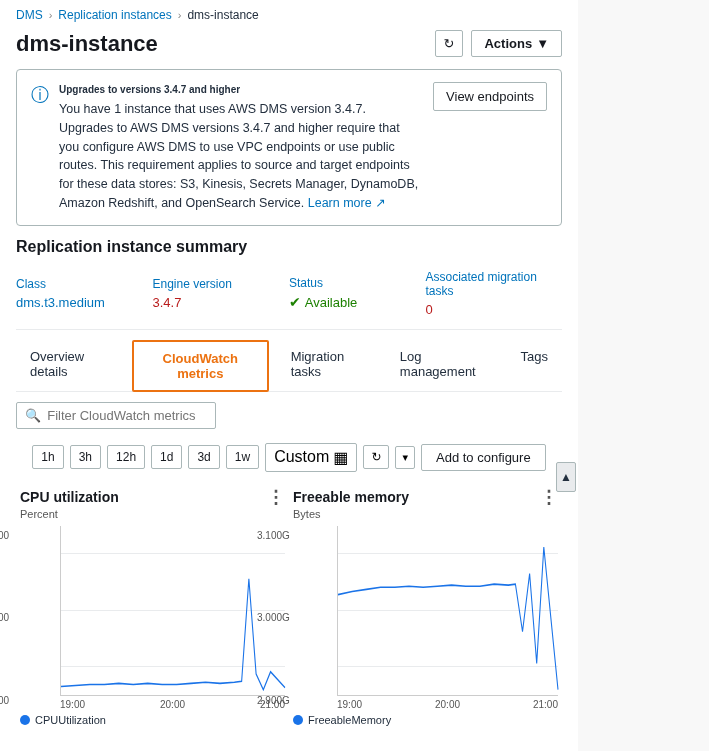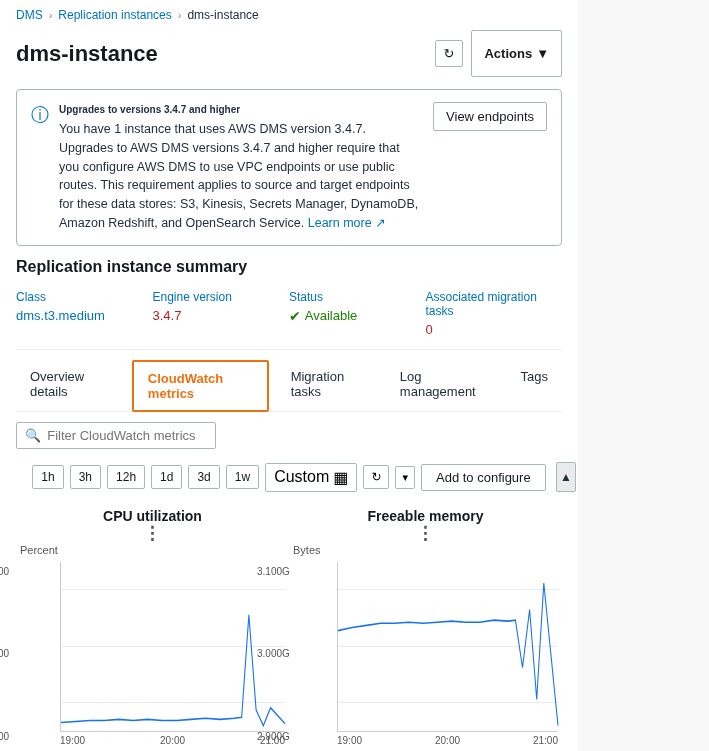--- a/index.html
+++ b/index.html
@@ -9,69 +9,69 @@
     
     .breadcrumb { display: flex; align-items: center; gap: 6px; padding: 8px 16px 4px; font-size: 12px; color: #0073bb; }
     .breadcrumb-sep { color: #888; font-size: 11px; }
     .breadcrumb-current { color: #232f3e; }
     .breadcrumb a { color: #0073bb; text-decoration: none; }
 
     
     .page-header { display: flex; align-items: center; justify-content: space-between; padding: 4px 16px 12px; }
     .page-title { font-size: 22px; font-weight: 700; color: #16191f; }
     .header-actions { display: flex; gap: 8px; align-items: center; }
-    .btn { border: 1px solid #aab7b8; background: #fff; border-radius: 2px; padding: 15px 12px; cursor: pointer; font-size: 13px; color: #16191f; display: flex; align-items: center; gap: 4px; }
+    .btn { border: 1px solid #aab7b8; background: #fff; border-radius: 2px; padding: 5px 12px; cursor: pointer; font-size: 13px; color: #16191f; display: flex; align-items: center; gap: 4px; }
     .btn-refresh { padding: 5px 8px; }
     .btn-actions { font-weight: 600; }
 
     
     .alert-banner { margin: 0 16px 12px; border: 1px solid #aab7b8; border-radius: 4px; padding: 12px 14px; display: flex; align-items: flex-start; gap: 10px; background: #fff; }
     .alert-icon { color: #0073bb; font-size: 18px; margin-top: 1px; flex-shrink: 0; }
     .alert-content { flex: 1; font-size: 12.5px; line-height: 1.5; }
     .alert-title { font-weight: 700; margin-bottom: 3px; font-size: 10px; }
     .alert-learn-more { color: #0073bb; text-decoration: none; }
     .alert-btn { flex-shrink: 0; border: 1px solid #aab7b8; background: #fff; border-radius: 2px; padding: 6px 12px; cursor: pointer; font-size: 13px; color: #16191f; white-space: nowrap; }
 
     
     .summary-section { margin: 0 16px 12px; }
     .summary-title { font-size: 16px; font-weight: 700; margin-bottom: 14px; color: #16191f; }
-    .summary-grid { display: flex; gap: 0; }
+    .summary-grid { display: flex; gap: 0; align-items: center; }
     .summary-item { flex: 1; }
     .summary-label { font-size: 12px; color: #0073bb; margin-bottom: 4px; }
     .summary-value { font-size: 13px; color: #b91c1c; }
     .summary-value.link { color: #0073bb; text-decoration: none; }
     .summary-value.available { color: #1d8102; display: flex; align-items: center; gap: 4px; }
     .check-icon { color: #1d8102; font-size: 14px; }
 
     
     .divider { border: none; border-top: 1px solid #e9ebed; margin: 10px 16px; }
 
     
     .tabs { display: flex; border-bottom: 1px solid #e9ebed; margin: 0 16px; gap: 8px; }
     .tab { padding: 9px 14px; cursor: pointer; font-size: 13px; color: #232f3e; border-bottom: 2px solid transparent; margin-bottom: -1px; }
-    .tab.active { color: #ec7211; border: 2px solid #ec7211; border-radius: 2px; font-weight: 600; background: #fff; margin-bottom: -1px; }
+    .tab.active { color: #ec7211; border: 2px solid #ec7211; border-radius: 2px; font-weight: 600; background: #fff; margin-bottom: -1px; text-align: center; }
 
     
     .filter-bar { margin: 10px 16px 8px; }
     .filter-input { display: flex; align-items: center; border: 1px solid #aab7b8; border-radius: 2px; padding: 5px 8px; gap: 6px; width: 200px; background: #fff; }
     .filter-icon { color: #888; font-size: 13px; }
     .filter-input input { border: none; outline: none; font-size: 13px; color: #aaa; width: 100%; background: transparent; }
 
     
     .time-controls { display: flex; align-items: center; gap: 6px; padding: 6px 16px; justify-content: center; }
     .time-btn { border: 1px solid #aab7b8; background: #fff; border-radius: 2px; padding: 4px 8px; cursor: pointer; font-size: 12px; color: #16191f; }
     .time-btn-custom { display: flex; align-items: center; gap: 4px; padding: 4px 8px; border: 1px solid #aab7b8; background: #fff; border-radius: 2px; cursor: pointer; font-size: 16px; }
     .time-icon-btn { border: 1px solid #aab7b8; background: #fff; border-radius: 2px; padding: 4px 7px; cursor: pointer; font-size: 12px; }
     .time-dropdown-btn { border: 1px solid #aab7b8; background: #fff; border-radius: 2px; padding: 4px 6px; cursor: pointer; font-size: 11px; }
     .btn-add-dashboard { border: 1px solid #aab7b8; background: #fff; border-radius: 2px; padding: 5px 14px; cursor: pointer; font-size: 13px; color: #16191f; font-weight: 500; }
 
     
     .charts-area { display: flex; gap: 0; padding: 0 16px; position: relative; }
     .chart-card { flex: 1; padding: 10px 4px 4px; }
-    .chart-title { font-size: 14px; font-weight: 600; color: #16191f; display: flex; justify-content: space-between; align-items: center; margin-bottom: 2px; flex-direction: column; }
+    .chart-title { font-size: 14px; font-weight: 600; color: #16191f; display: flex; justify-content: space-between; align-items: center; margin-bottom: 2px; }
     .chart-subtitle { font-size: 11px; color: #555; margin-bottom: 6px; }
     .chart-menu { color: #555; cursor: pointer; font-size: 18px; line-height: 1; }
     .chart-wrapper { height: 170px; position: relative; border-bottom: 1px solid #ccc; border-left: 1px solid #ccc; }
     .chart-y-labels { position: absolute; left: -36px; top: 0; height: 100%; display: flex; flex-direction: column; justify-content: space-between; font-size: 10px; color: #555; padding: 4px 0; }
     .chart-x-labels { display: flex; justify-content: space-between; padding: 3px 0 0; font-size: 10px; color: #555; }
     .chart-legend { display: flex; align-items: center; gap: 5px; margin-top: 4px; font-size: 11px; }
     .legend-dot { width: 10px; height: 10px; border-radius: 50%; display: inline-block; }
 
     
     .scroll-arrow { position: absolute; right: 4px; top: 460px; width: 20px; height: 30px; background: #e9ebed; border: 1px solid #aab7b8; display: flex; align-items: center; justify-content: center; font-size: 12px; cursor: pointer; border-radius: 2px; }

